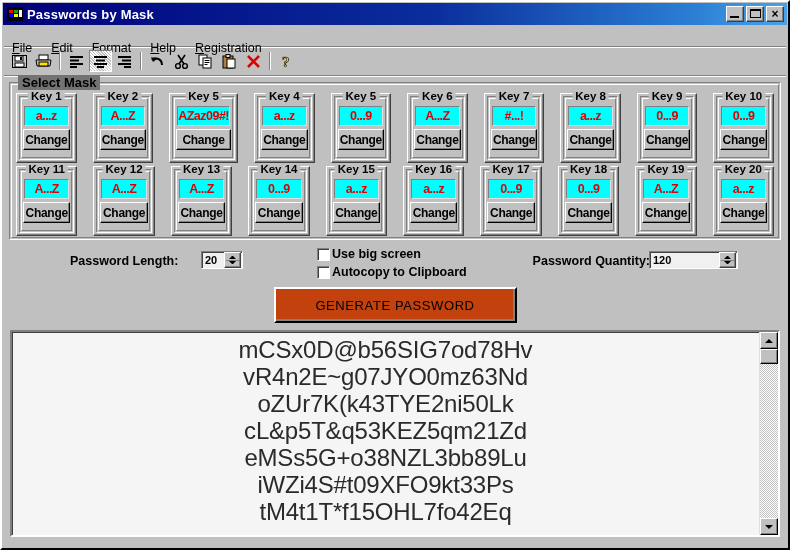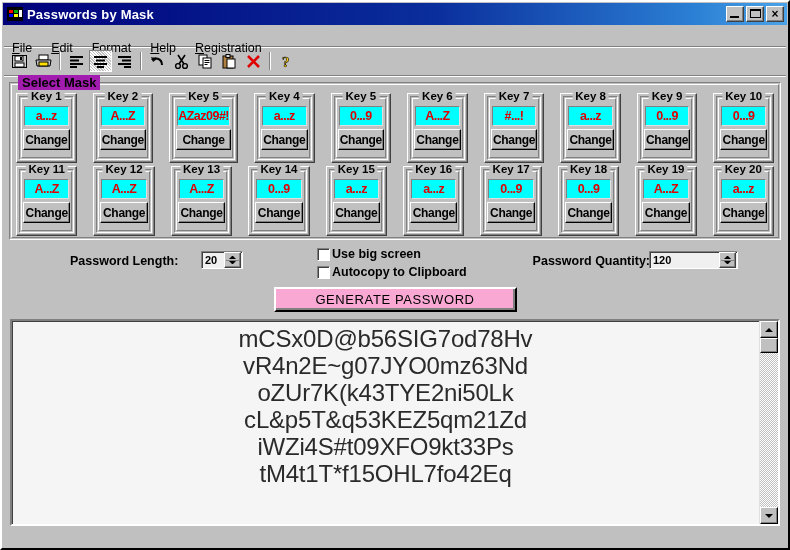--- a/index.html
+++ b/index.html
@@ -160,21 +160,21 @@
     position: absolute;
     left: 1px; top: 1px; right: 1px; bottom: 1px;
     border: 1px solid #ffffff;
     border-right-color: #808080;
     border-bottom-color: #808080;
     pointer-events: none;
   }
   #mask-legend {
     position: absolute;
     top: -8px; left: 8px;
-    background: #a21caf;
+    background: #737373;
     padding: 0 4px;
     font-size: 13px;
     font-weight: bold;
     color: #000;
     z-index: 2;
   }
 
   .key-row {
     display: flex;
     gap: 16px;
@@ -360,22 +360,22 @@
     flex: none;
   }
 
   
   #generate-wrap {
     display: flex;
     justify-content: center;
     margin-top: 1px;
   }
   #generate-button {
-    width: 243px; height: 25px;
-    background: #f9a8d4;
+    width: 243px; height: 36px;
+    background: #c2410c;
     color: #000;
     font-family: "Liberation Sans", sans-serif;
     font-size: 13px;
     letter-spacing: 0.6px;
     border-top: 2px solid #ffffff;
     border-left: 2px solid #ffffff;
     border-right: 2px solid #000000;
     border-bottom: 2px solid #000000;
     box-shadow: inset -2px -2px 0 #808080;
     cursor: default;
@@ -765,20 +765,21 @@
   <div id="generate-wrap">
     <button id="generate-button">GENERATE PASSWORD</button>
   </div>
 
   <div id="output-frame">
     <div id="output-list">
         <div class="pw-line">mCSx0D@b56SIG7od78Hv</div>
         <div class="pw-line">vR4n2E~g07JYO0mz63Nd</div>
         <div class="pw-line">oZUr7K(k43TYE2ni50Lk</div>
         <div class="pw-line">cL&amp;p5T&amp;q53KEZ5qm21Zd</div>
+        <div class="pw-line">eMSs5G+o38NZL3bb89Lu</div>
         <div class="pw-line">iWZi4S#t09XFO9kt33Ps</div>
         <div class="pw-line">tM4t1T*f15OHL7fo42Eq</div>
       </div>
     <div id="vscroll">
       <div class="sb-btn up">
           <i></i>
         </div>
       <div id="sb-thumb"></div>
       <div id="sb-track"></div>
       <div class="sb-btn dn">

